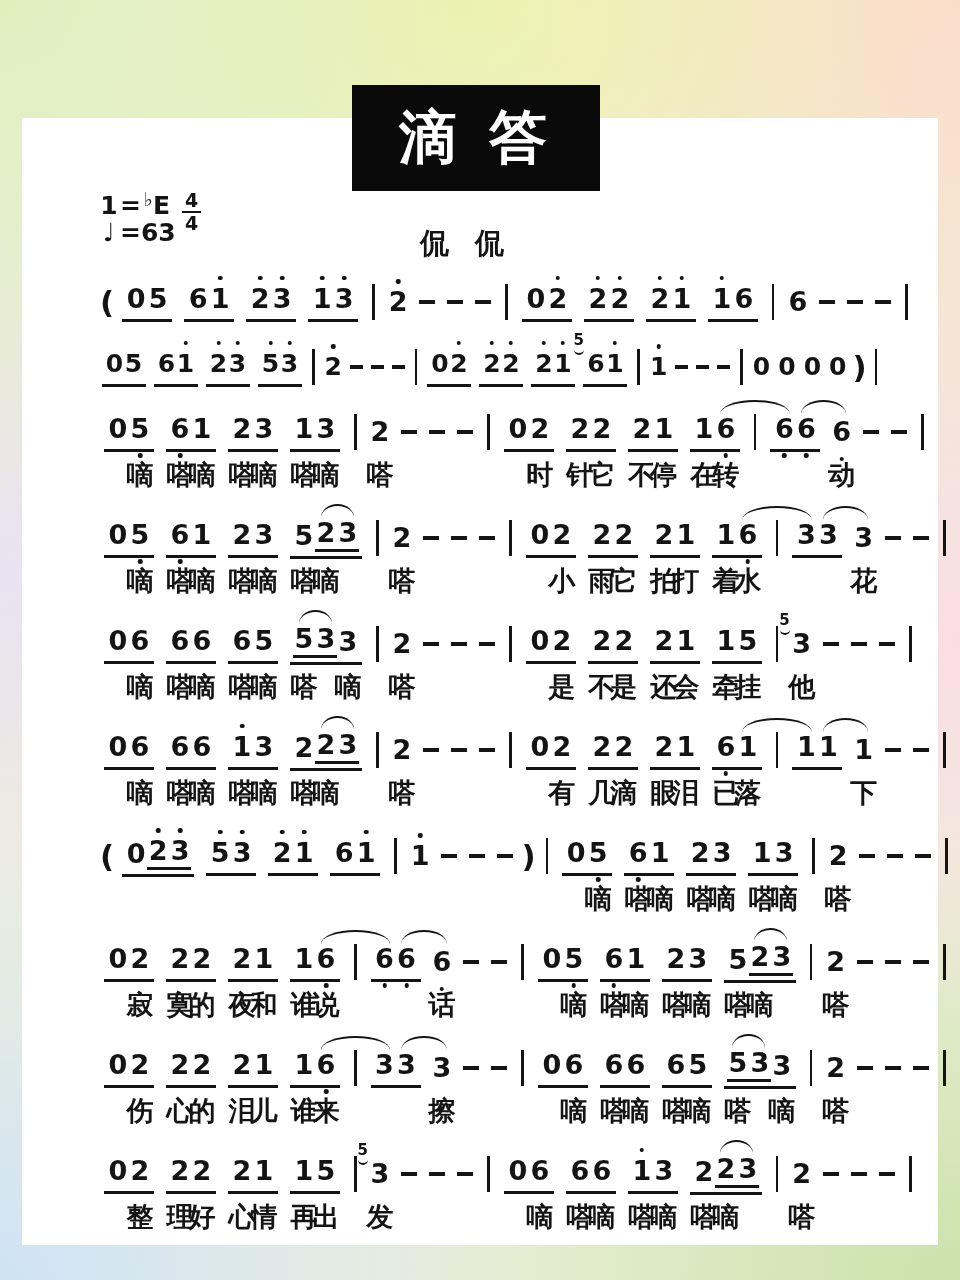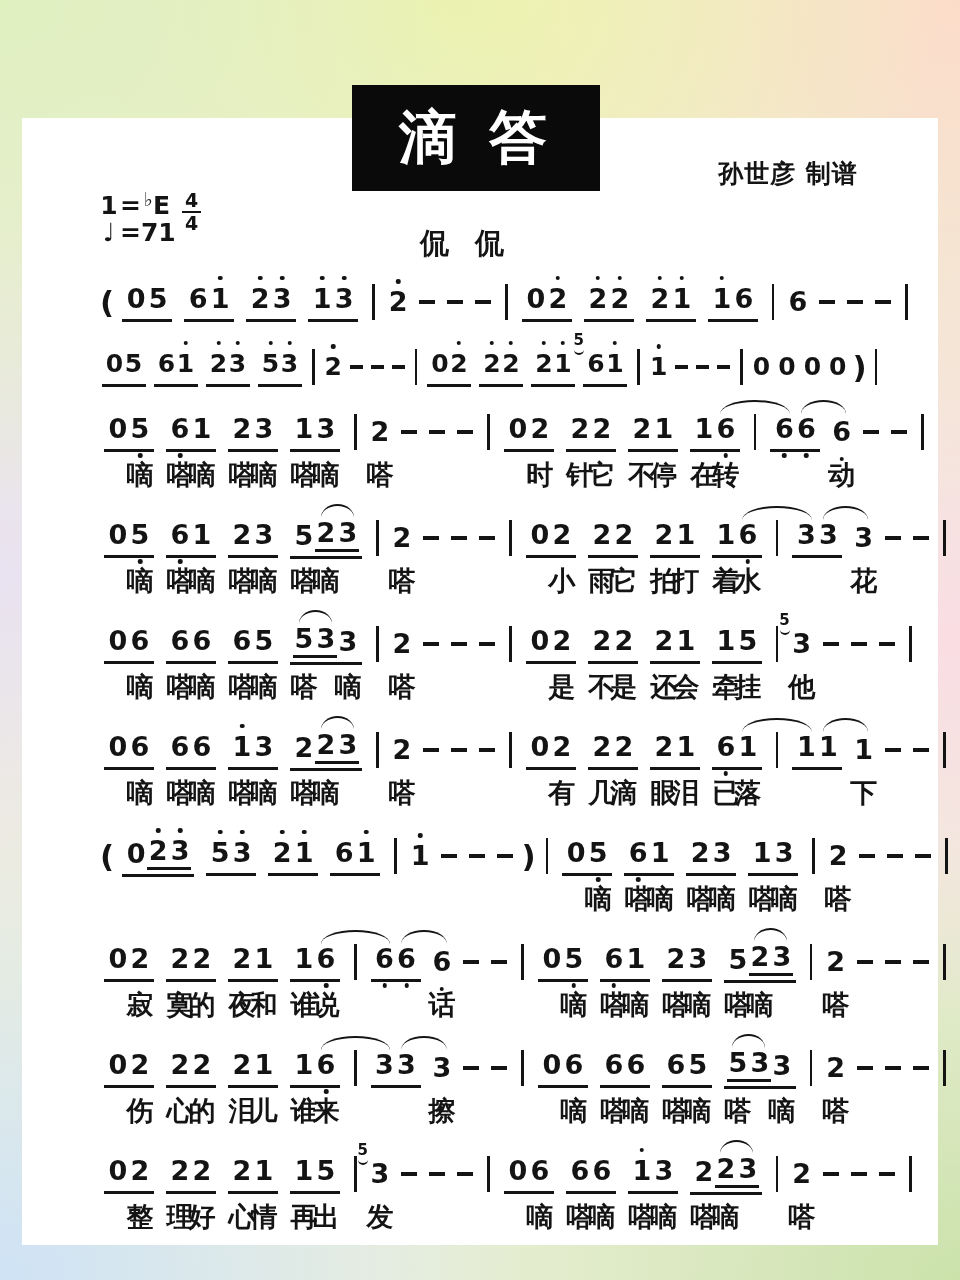--- a/index.html
+++ b/index.html
@@ -69,38 +69,37 @@
 </head>
 <body>
 
 <div class="page"></div>
 
 <div class="titlebox">
   <span>滴 答</span>
 </div>
 
 <div class="credits">
-  <div>孙世彦 制谱</div>
 </div>
 
 <div class="keysig">
   <div class="ks-row">
     <span class="sym">1</span>
     <span>=</span>
     <span class="flat">♭</span>
     <span>E</span>
     <span class="frac">
       <span class="num">4</span>
       <span class="den">4</span>
     </span>
   </div>
   <div class="ks-row">
     <span class="sym">♩</span>
     <span>=</span>
-    <span>71</span>
+    <span>63</span>
   </div>
 </div>
 
 <div class="performer">侃 侃</div>
 
 <div class="score">
     <div class="mline nolyr">
       <div class="nrow">
         <span class="paren">(</span>
         <span class="grp">

